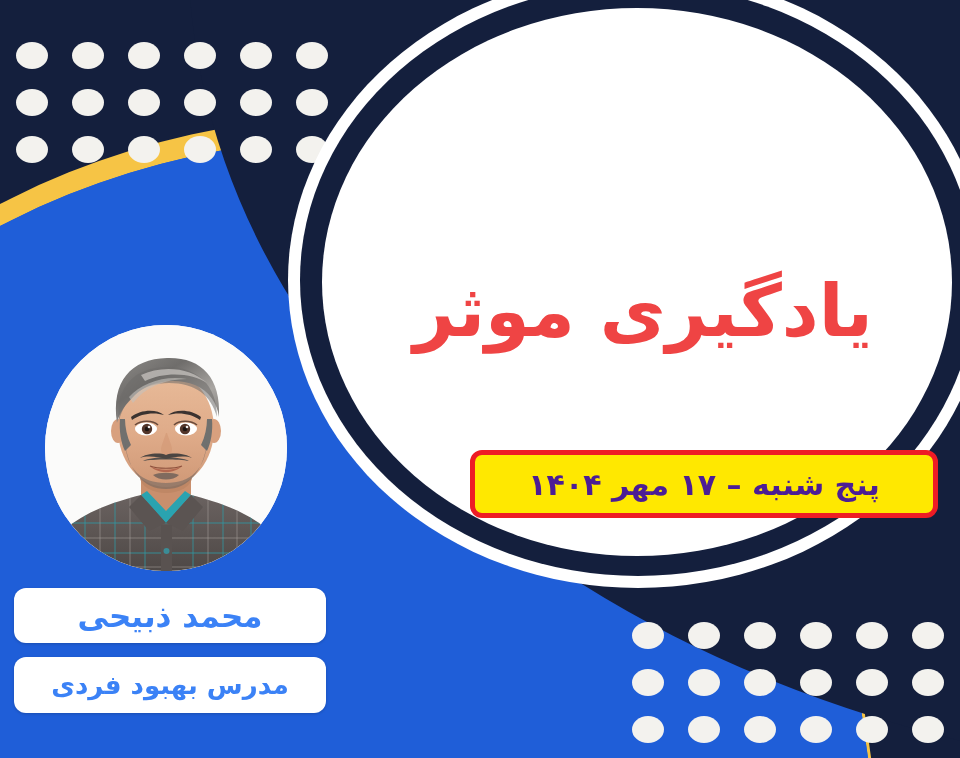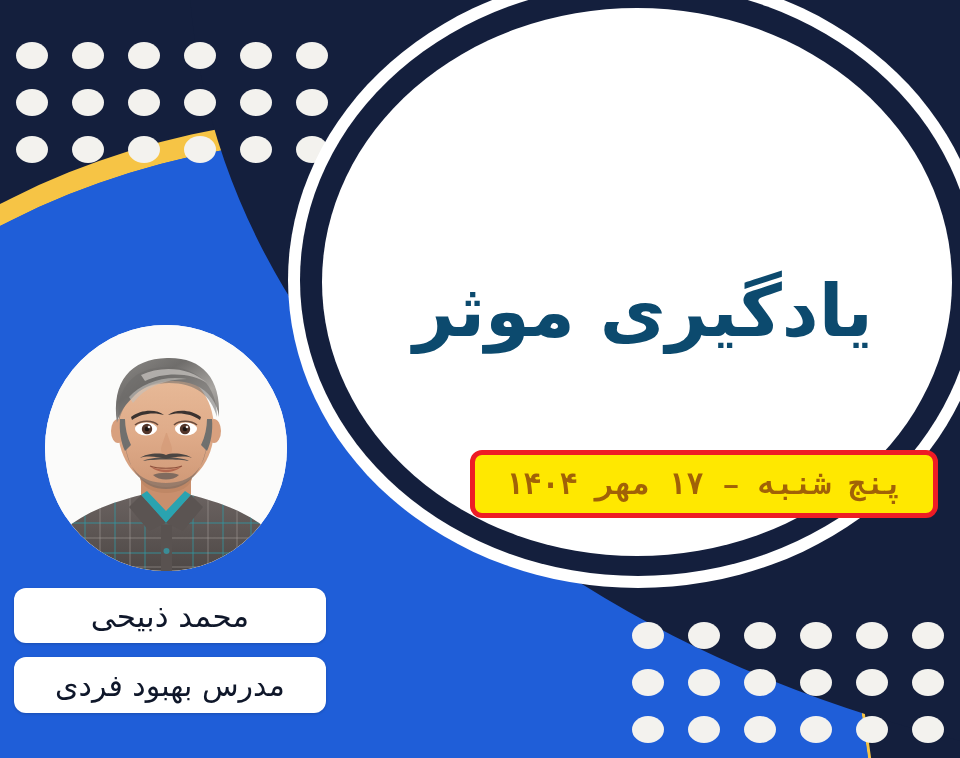--- a/index.html
+++ b/index.html
@@ -90,43 +90,42 @@
   }
   .ellipse-inner{
     position:absolute;
     left:322px;top:8px;
     width:630px;height:548px;
     border-radius:50%;
     background:#ffffff;
     display:flex;align-items:center;justify-content:center;
   }
   .poster-title{
-    color:#0c4a6e;
+    color:#ef4444;
     font-size:72px;
     font-weight:bold;
     letter-spacing:0;
     line-height:1.1;
     white-space:nowrap;
     transform:translate(6px,30px);
     text-align:center;
   }
 
   
   .chip{
     position:absolute;
     background:#ffe800;
     border:5px solid #ee1c25;
     border-radius:12px;
-    color:#a16207;
+    color:#4c1d95;
     font-weight:bold;
     font-size:30px;
     display:flex;align-items:center;justify-content:center;
     white-space:nowrap;
     z-index:6;
-    font-family:Liberation Mono, monospace;
   }
   .chip--date{left:470px;top:450px;width:468px;height:68px;}
   .chip--time{left:470px;top:532px;width:468px;height:64px;}
 
   
   .portrait{
     position:absolute;
     left:45px;top:325px;
     width:242px;height:246px;
     border-radius:50%;
@@ -134,29 +133,29 @@
     background:#ffffff;
     z-index:5;
   }
   .portrait-art{position:absolute;inset:0;}
 
   
   .name-chip{
     position:absolute;
     background:#ffffff;
     border-radius:12px;
-    color:#0f172a;
-    font-weight:normal;
+    color:#3b82f6;
+    font-weight:bold;
     display:flex;align-items:center;justify-content:center;
     white-space:nowrap;
     z-index:6;
     box-shadow:0 1px 3px rgba(0,0,0,.18);
   }
   .name-chip--name{left:14px;top:588px;width:312px;height:55px;font-size:31px;}
-  .name-chip--role{left:14px;top:657px;width:312px;height:56px;font-size:30px;}
+  .name-chip--role{left:14px;top:657px;width:312px;height:56px;font-size:26px;}
 </style>
 </head>
 <body>
 
 <div class="poster">
 
   <div class="bg-navy"></div>
   <div class="bg-yellow"></div>
   <div class="bg-yellow-gap"></div>
   <div class="bg-blue"></div>

